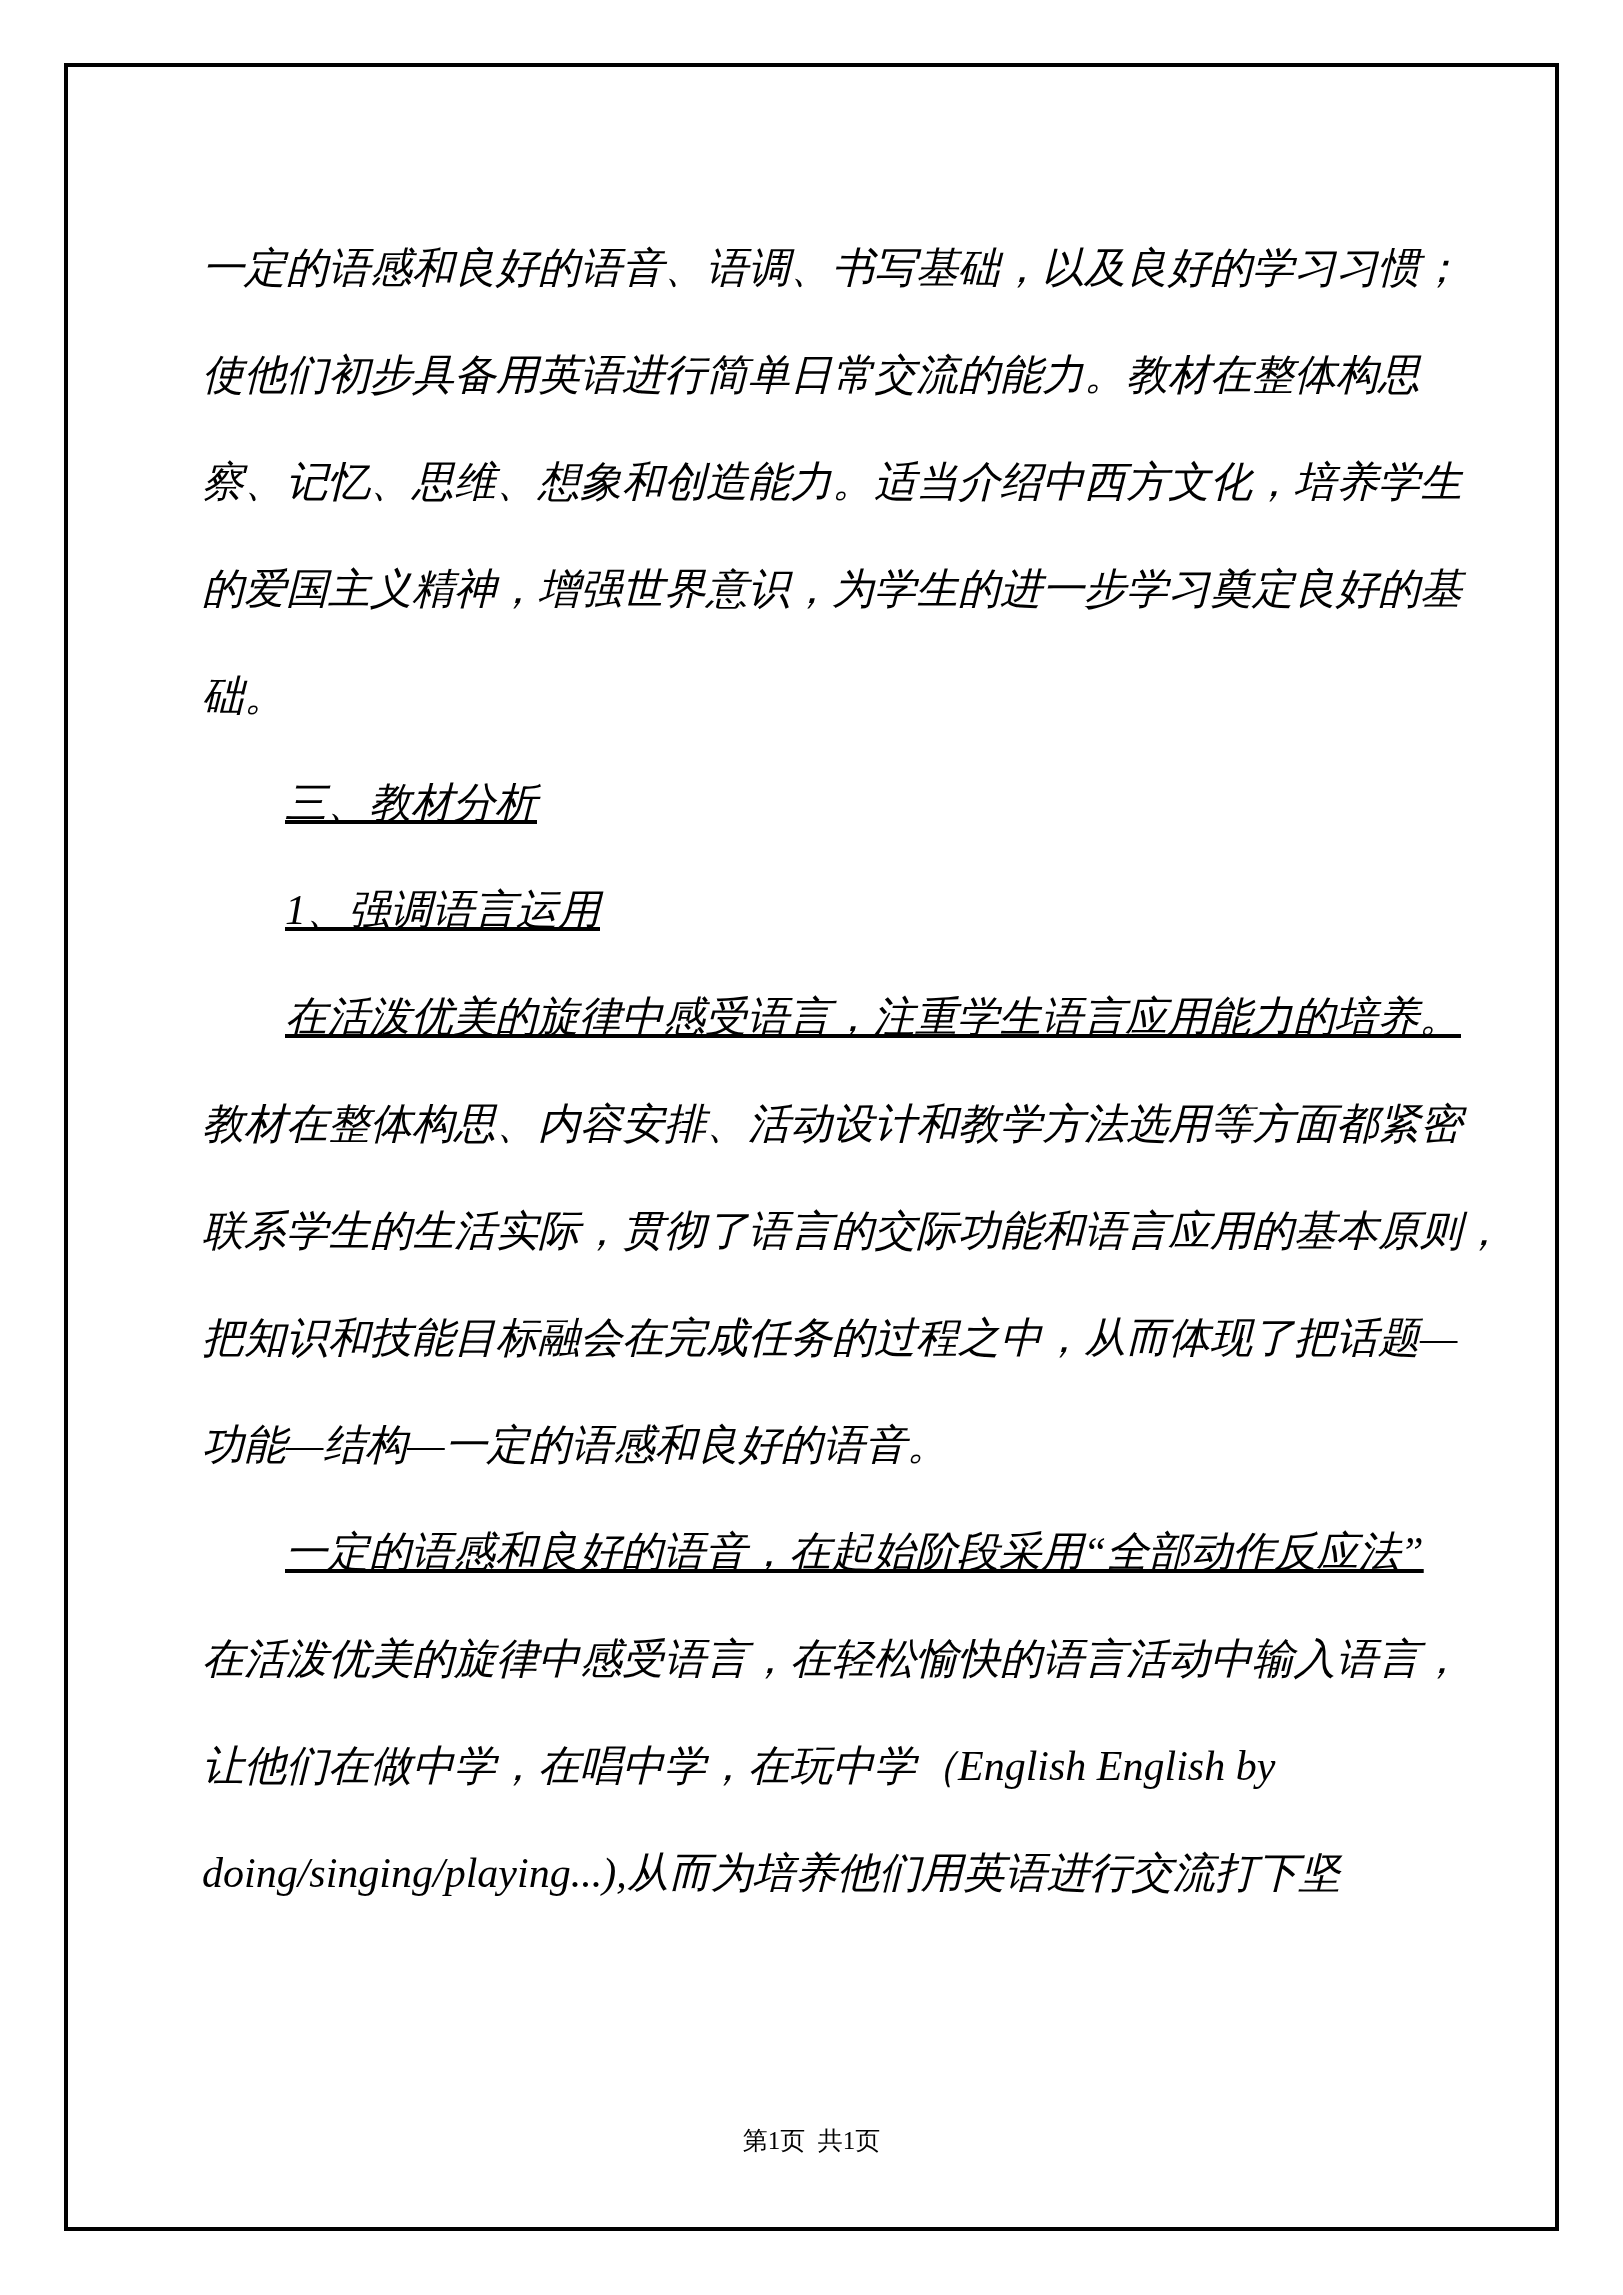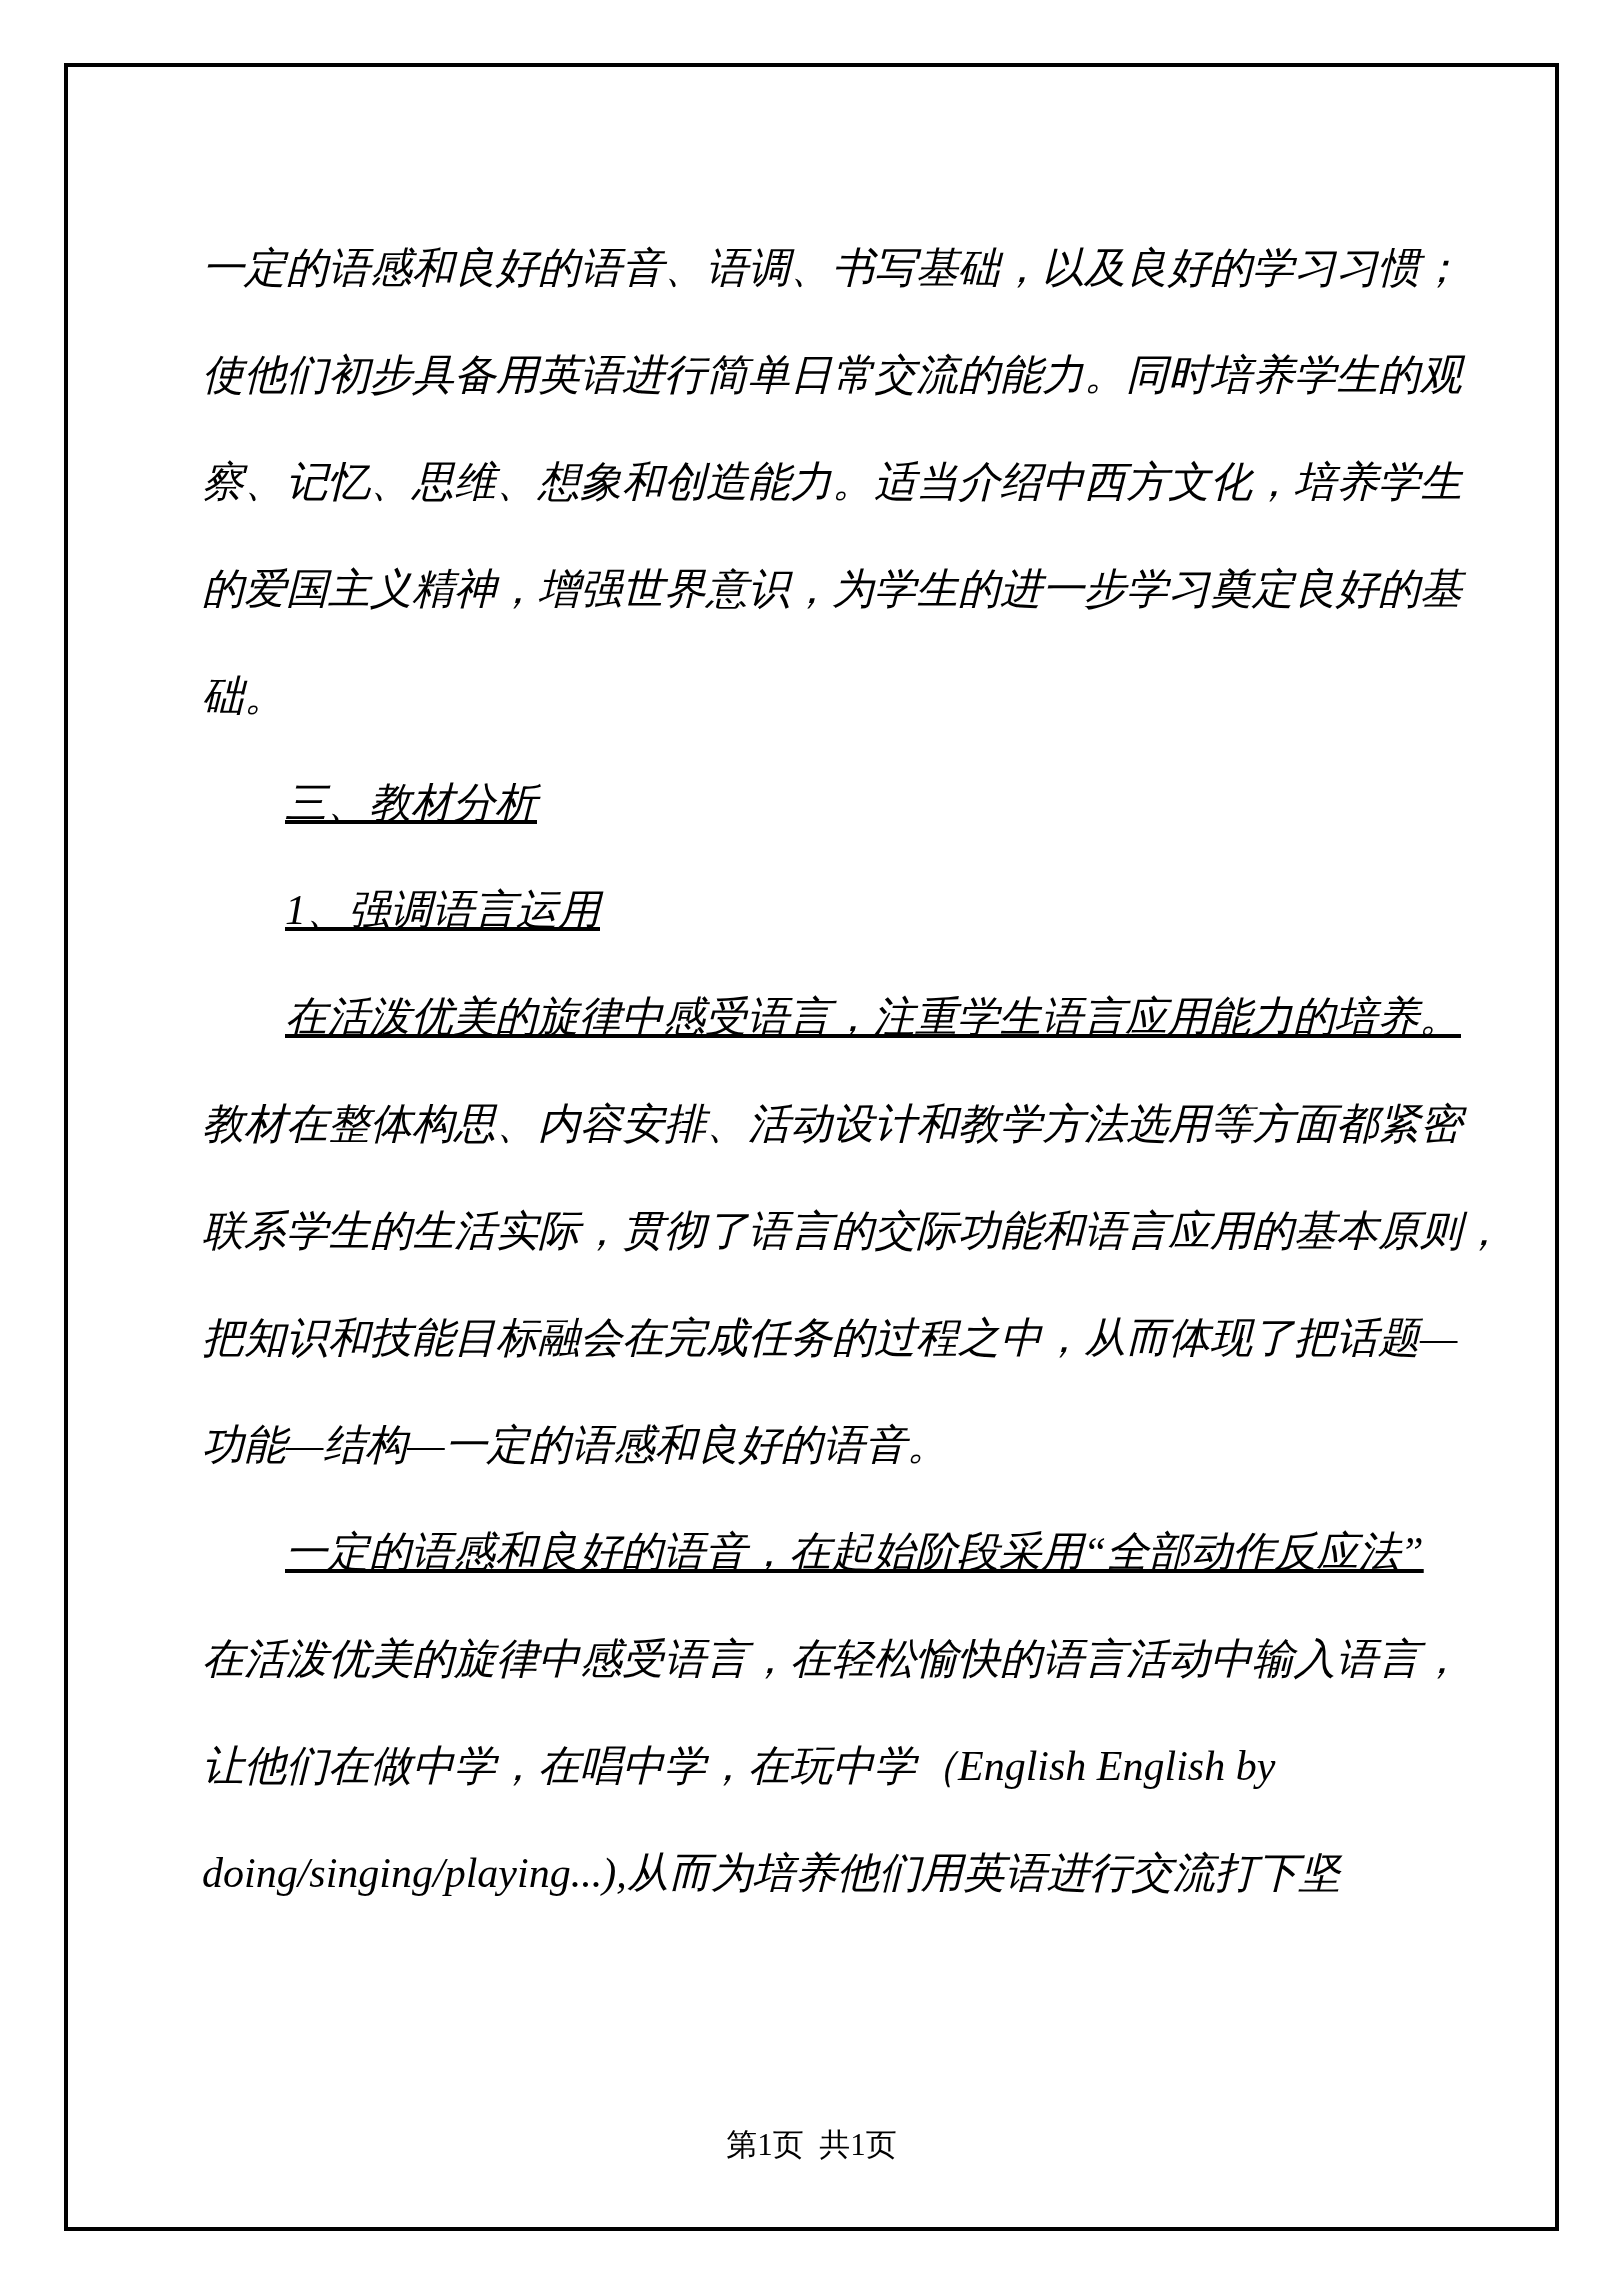--- a/index.html
+++ b/index.html
@@ -41,33 +41,33 @@
   .text-line.indent {
     padding-left: 83px;
     text-decoration: underline;
   }
   .page-footer {
     position: absolute;
     left: 0;
     top: 2124px;
     width: 1623px;
     text-align: center;
-    font-size: 31px;
+    font-size: 25px;
     font-style: normal;
     white-space: pre;
   }
 </style>
 </head>
 <body>
 
 <div class="page-frame"></div>
 
 <div class="text-block" id="text-block">
     <div class="text-line">一定的语感和良好的语音、语调、书写基础，以及良好的学习习惯；</div>
-    <div class="text-line">使他们初步具备用英语进行简单日常交流的能力。同时培养学生的观</div>
+    <div class="text-line">使他们初步具备用英语进行简单日常交流的能力。教材在整体构思</div>
     <div class="text-line">察、记忆、思维、想象和创造能力。适当介绍中西方文化，培养学生</div>
     <div class="text-line">的爱国主义精神，增强世界意识，为学生的进一步学习奠定良好的基</div>
     <div class="text-line">础。</div>
     <div class="text-line indent">三、教材分析</div>
     <div class="text-line indent">1、强调语言运用</div>
     <div class="text-line indent">在活泼优美的旋律中感受语言，注重学生语言应用能力的培养。</div>
     <div class="text-line">教材在整体构思、内容安排、活动设计和教学方法选用等方面都紧密</div>
     <div class="text-line">联系学生的生活实际，贯彻了语言的交际功能和语言应用的基本原则，</div>
     <div class="text-line">把知识和技能目标融会在完成任务的过程之中，从而体现了把话题—</div>
     <div class="text-line">功能—结构—一定的语感和良好的语音。</div>

